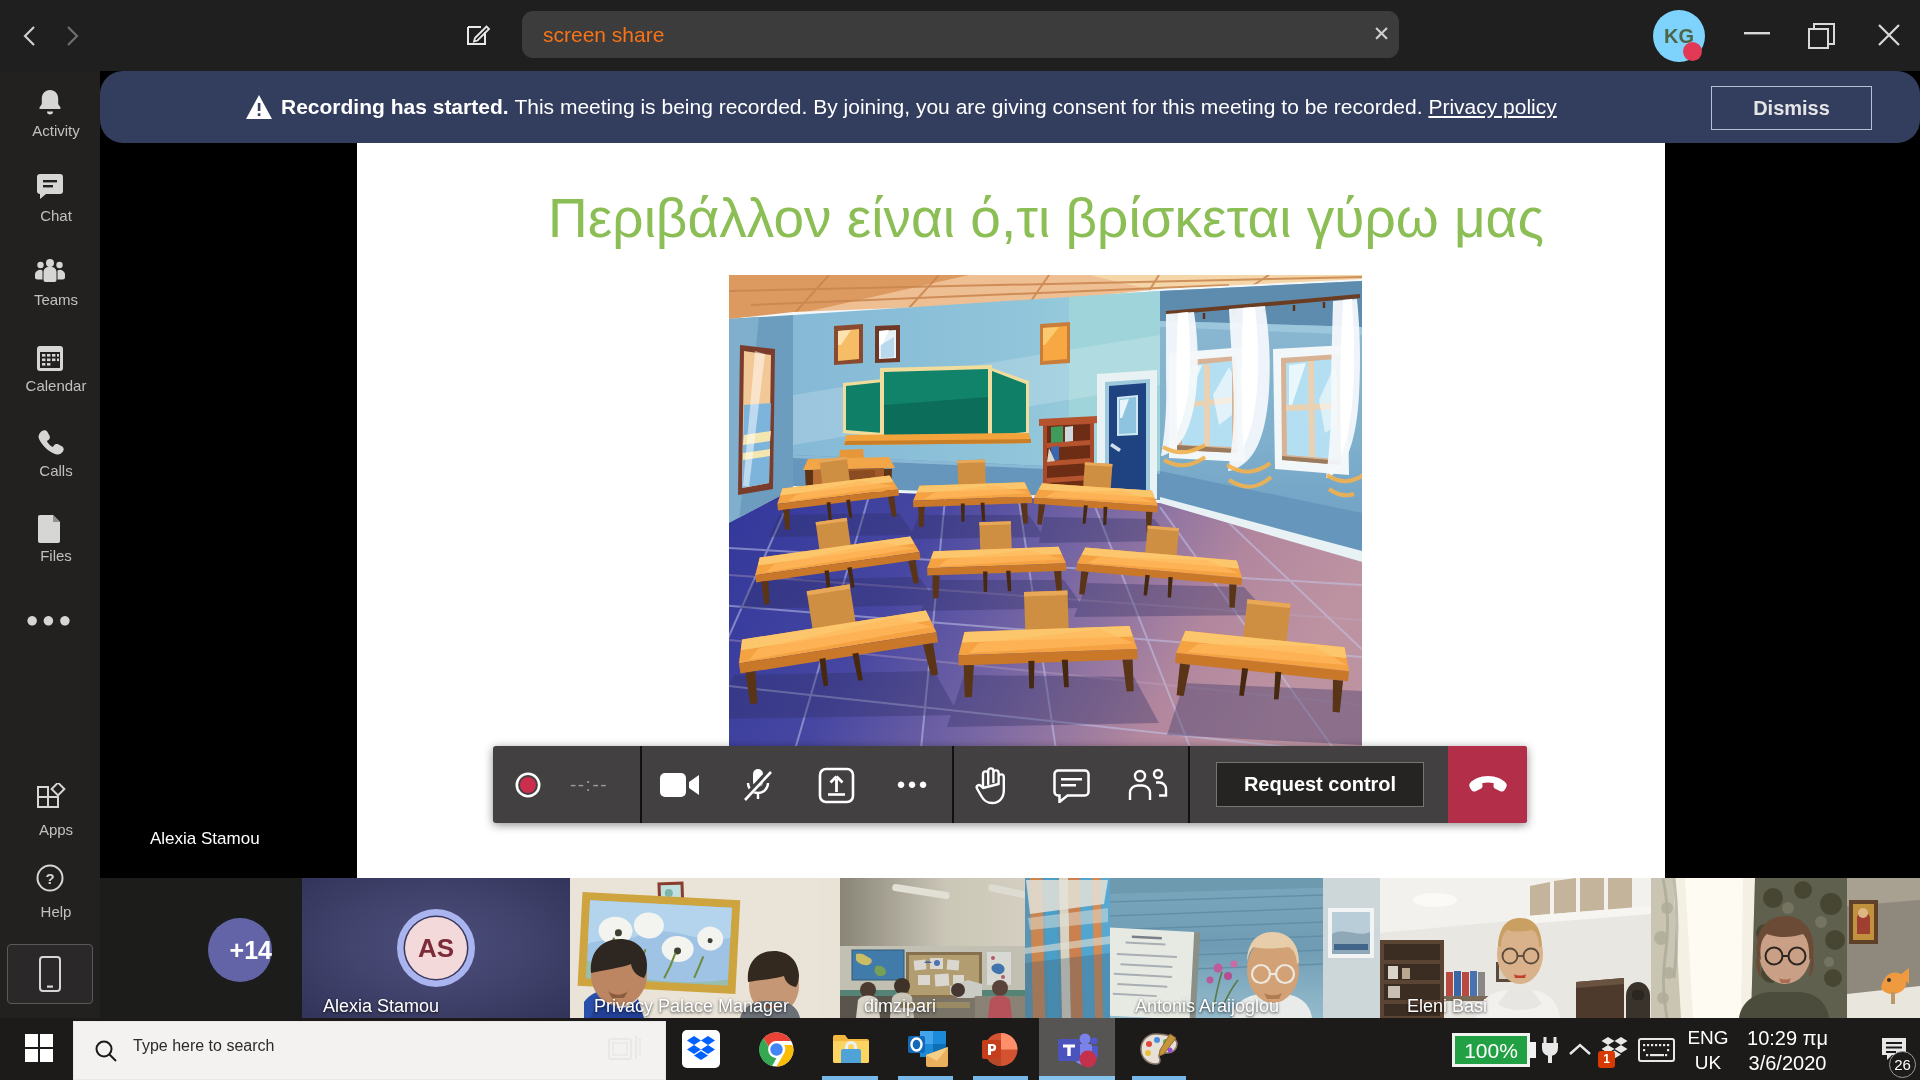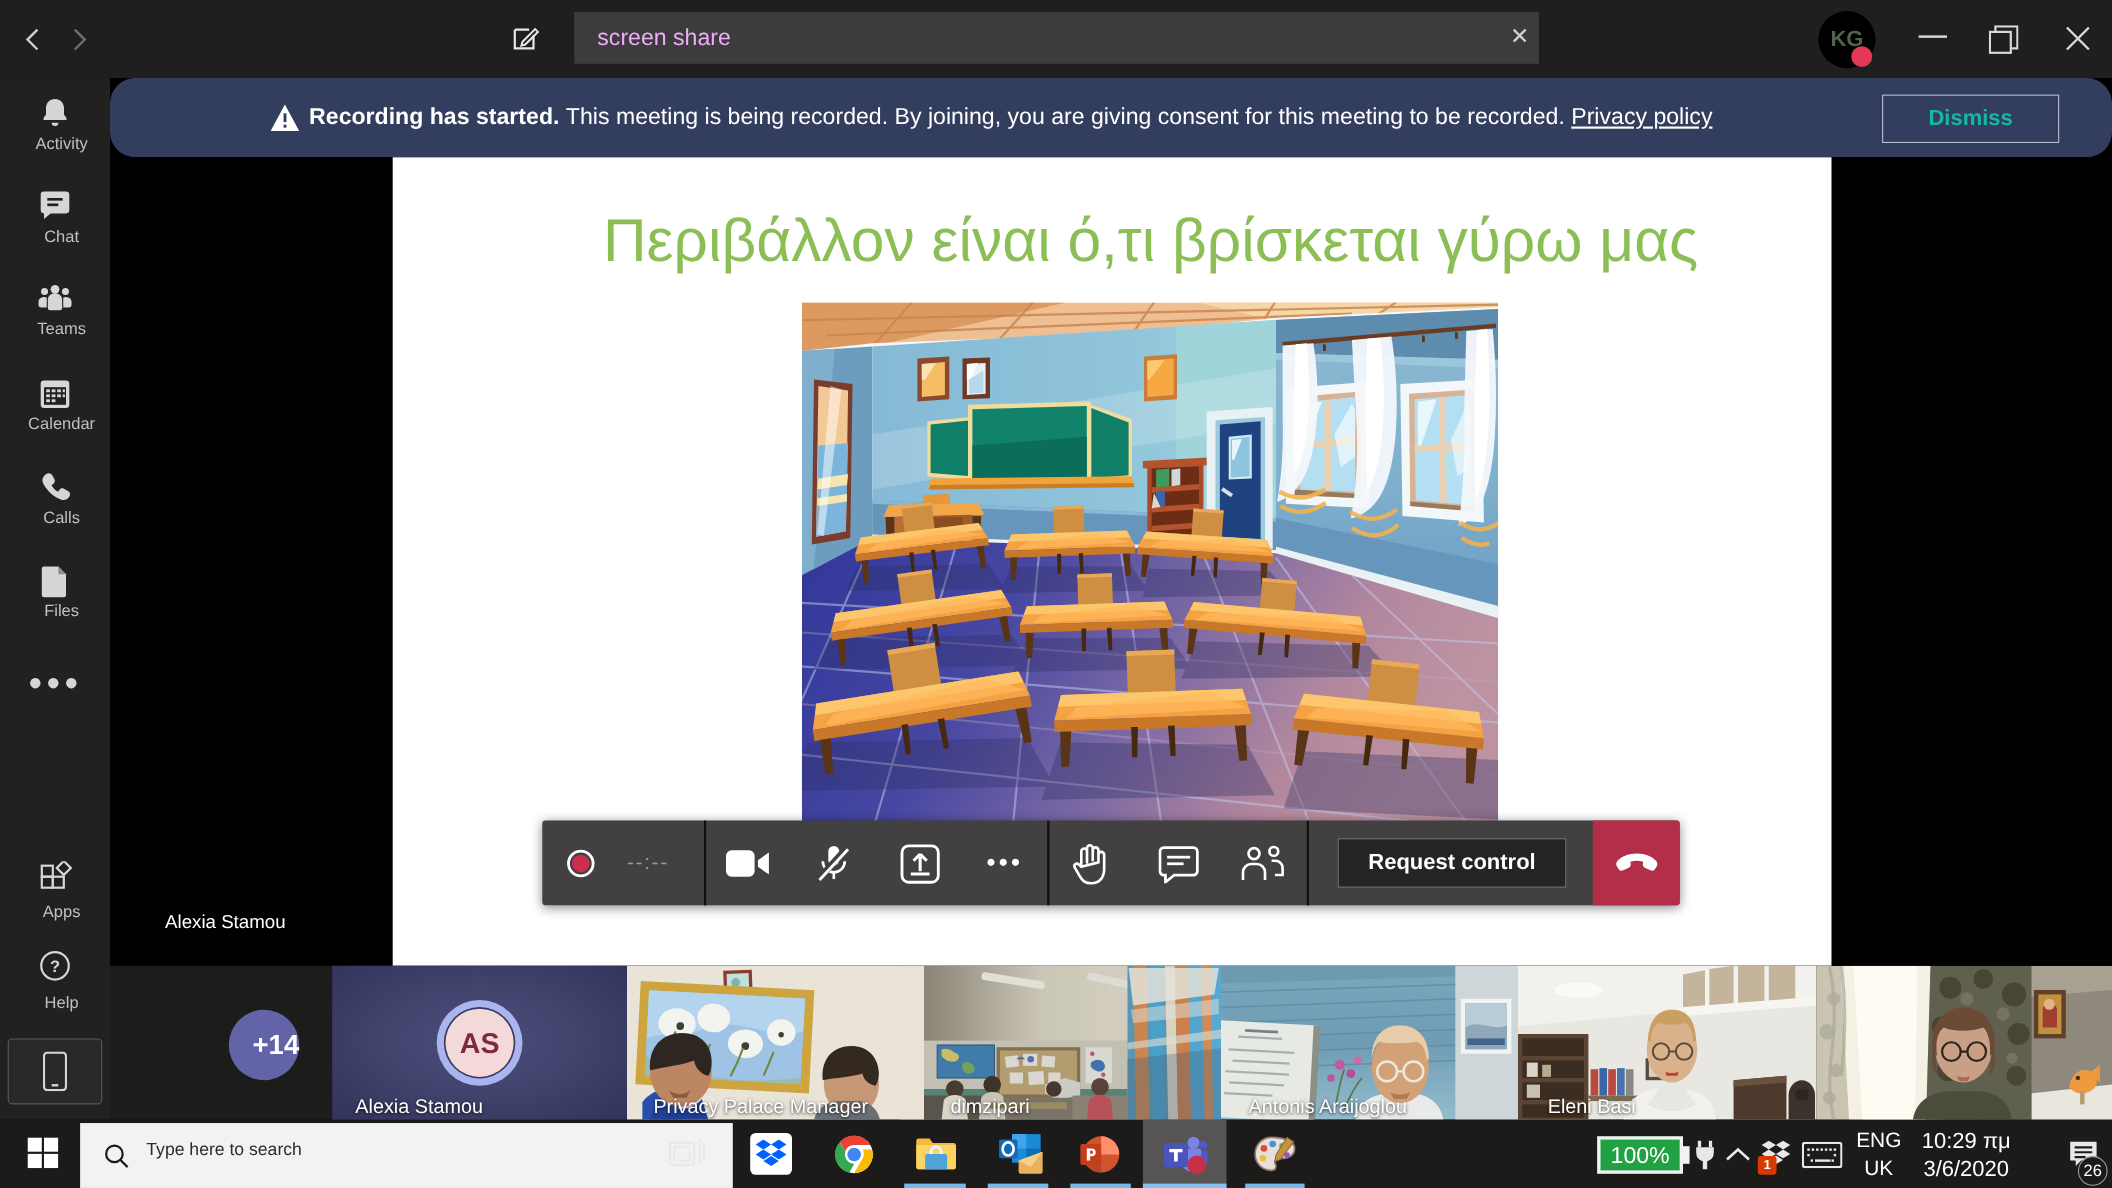--- a/index.html
+++ b/index.html
@@ -3,41 +3,41 @@
 <meta charset="utf-8">
 <style>
   * { margin:0; padding:0; box-sizing:border-box; }
   html,body { width:1920px; height:1080px; overflow:hidden; background:#000;
     font-family:"Liberation Sans", sans-serif; }
   .abs { position:absolute; }
 
   
   #topbar { position:absolute; left:0; top:0; width:1920px; height:71px; background:#201f1f; }
   #searchbox { position:absolute; left:522px; top:11px; width:877px; height:47px;
-    background:#3d3c3c; border-radius:0; color:#f0abfc; font-size:21px; line-height:47px;
+    background:#3d3c3c; border-radius:11px; color:#f97316; font-size:21px; line-height:47px;
     padding-left:21px; }
   #search-x { position:absolute; left:1364px; top:11px; width:35px; height:47px;
     color:#d0d0d0; font-size:21px; line-height:46px; text-align:center; }
   #kg { position:absolute; left:1653px; top:10px; width:52px; height:52px; border-radius:50%;
-    background:#000000; color:#4f6549; font-weight:bold; font-size:20px; text-align:center;
+    background:#7dd3fc; color:#4f6549; font-weight:bold; font-size:20px; text-align:center;
     line-height:52px; }
   #kg-dot { position:absolute; left:1683px; top:42px; width:19px; height:19px; border-radius:50%;
     background:#e23a55; }
 
   
   #sidebar { position:absolute; left:0; top:71px; width:100px; height:947px; background:#232120; }
   .sideitem { position:absolute; width:100px; text-align:center; color:#c8c8c6; }
   .sidelabel { font-size:15px; color:#c0c0be;padding-left:12px; }
 
   
   #banner { position:absolute; left:100px; top:71px; width:1820px; height:72px; background:#333e5e;
     color:#fff; font-size:21px;border-radius:23px; }
   #bannertext { position:absolute; left:181px; top:0; height:72px; line-height:72px; white-space:nowrap; }
   #dismiss { position:absolute; left:1611px; top:15px; width:161px; height:44px;
-    border:1px solid #b9bfd2; background:#333e5e; color:#14b8a6; font-size:20px; font-weight:bold;
+    border:1px solid #b9bfd2; background:#333e5e; color:#e5e5e5; font-size:20px; font-weight:bold;
     text-align:center; line-height:42px; }
 
   
   #stage { position:absolute; left:100px; top:143px; width:1820px; height:735px; background:#000; }
   #slide { position:absolute; left:257px; top:0; width:1308px; height:735px; background:#ffffff; }
   #slidetitle { position:absolute; left:35px; top:43px; width:1308px; text-align:center;
     color:#8cbe56; font-size:55px; letter-spacing:0px; }
   #classroom { position:absolute; left:372px; top:132px; width:633px; height:495px; }
   #alexia-stage { position:absolute; left:50px; top:686px; color:#fff; font-size:17px; }
 

